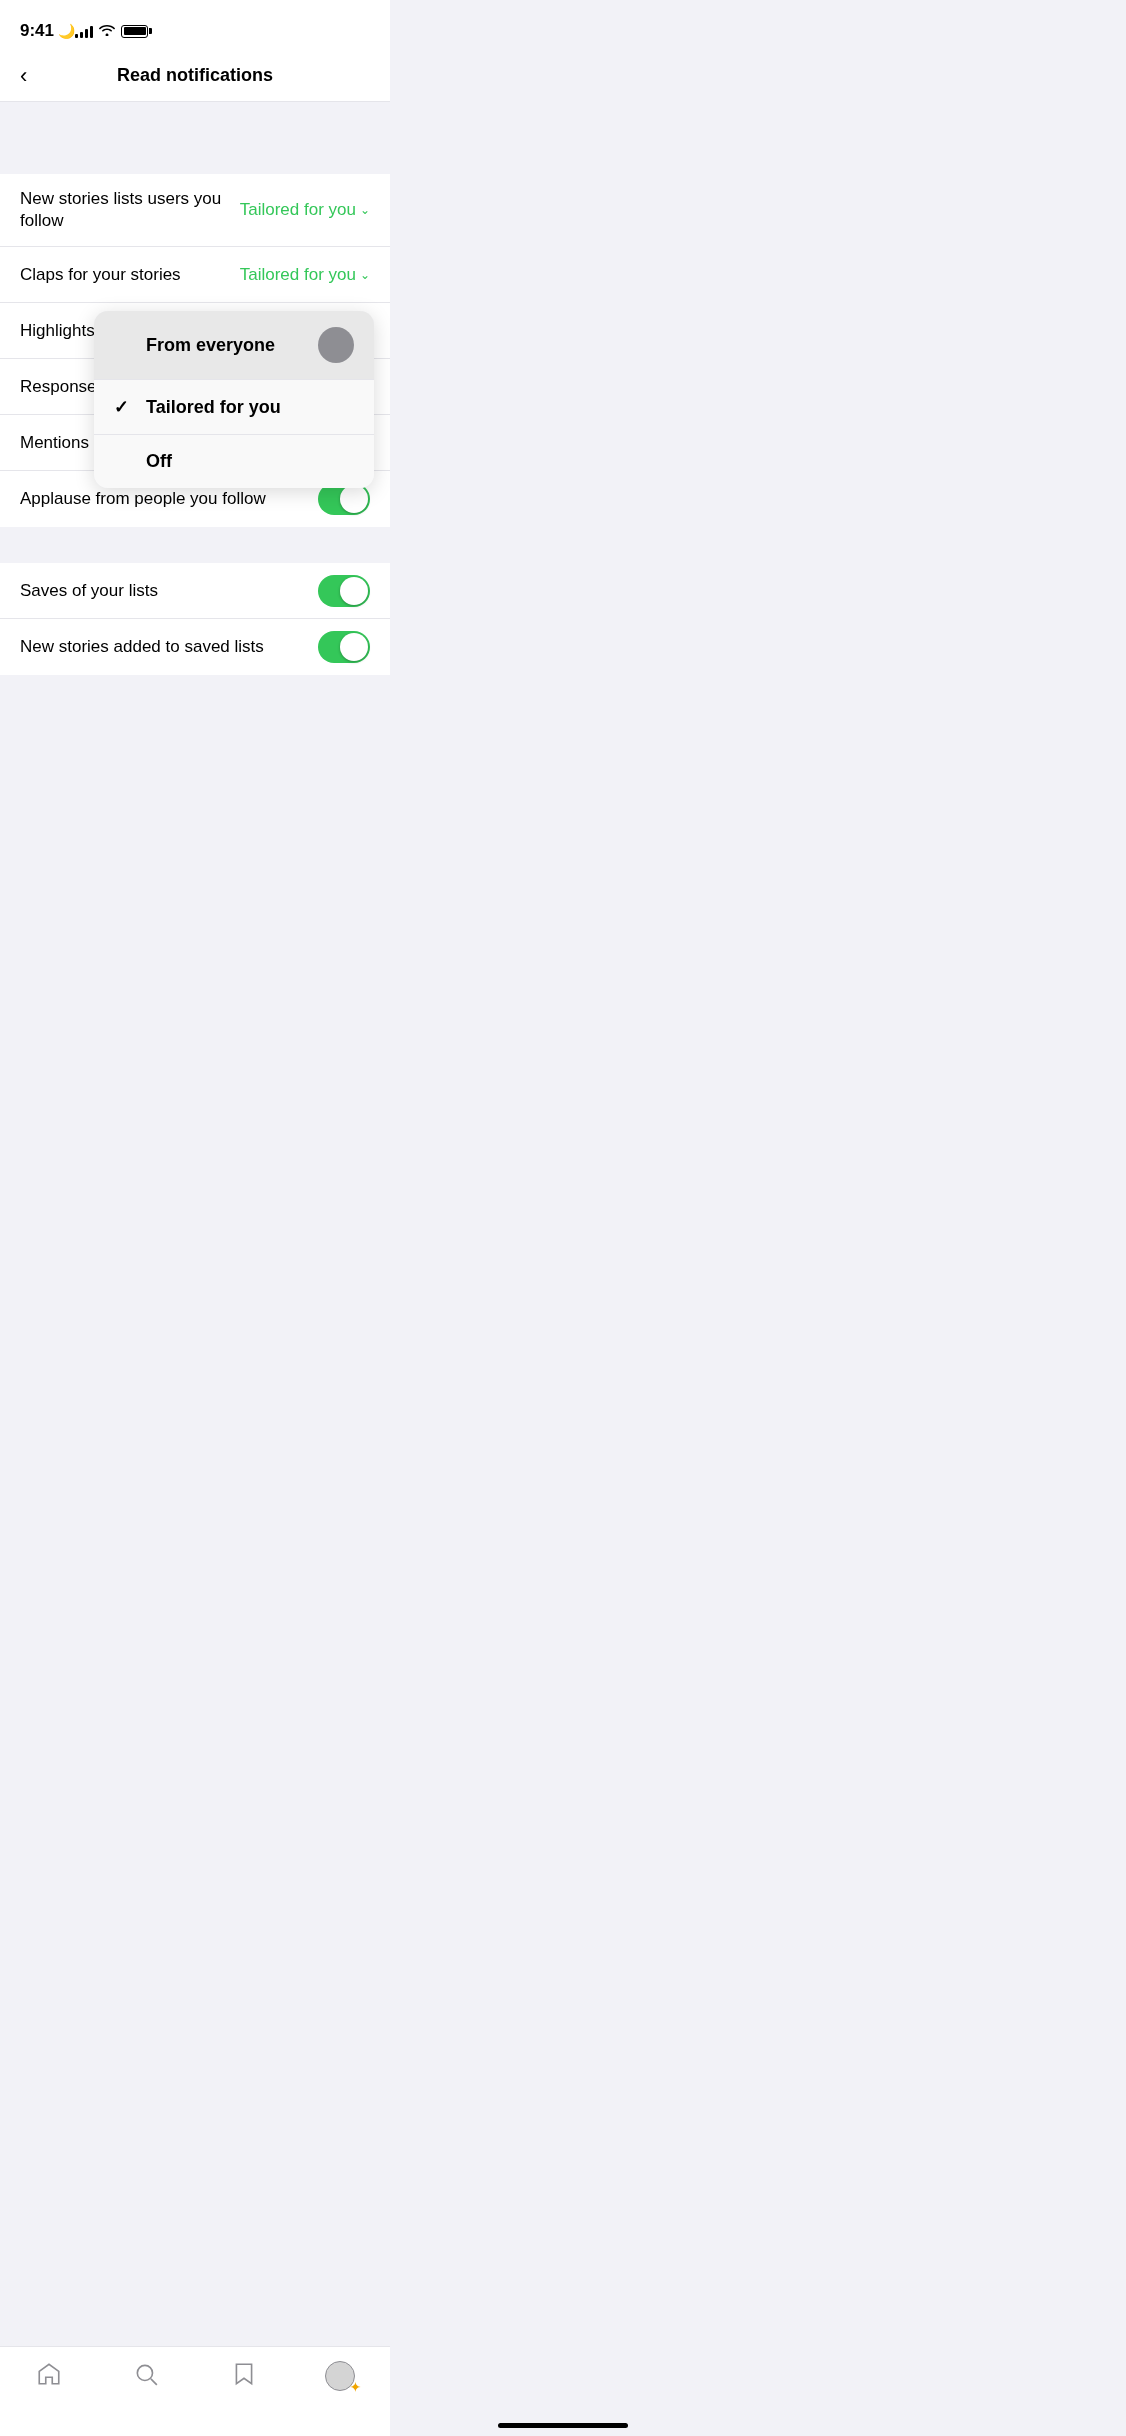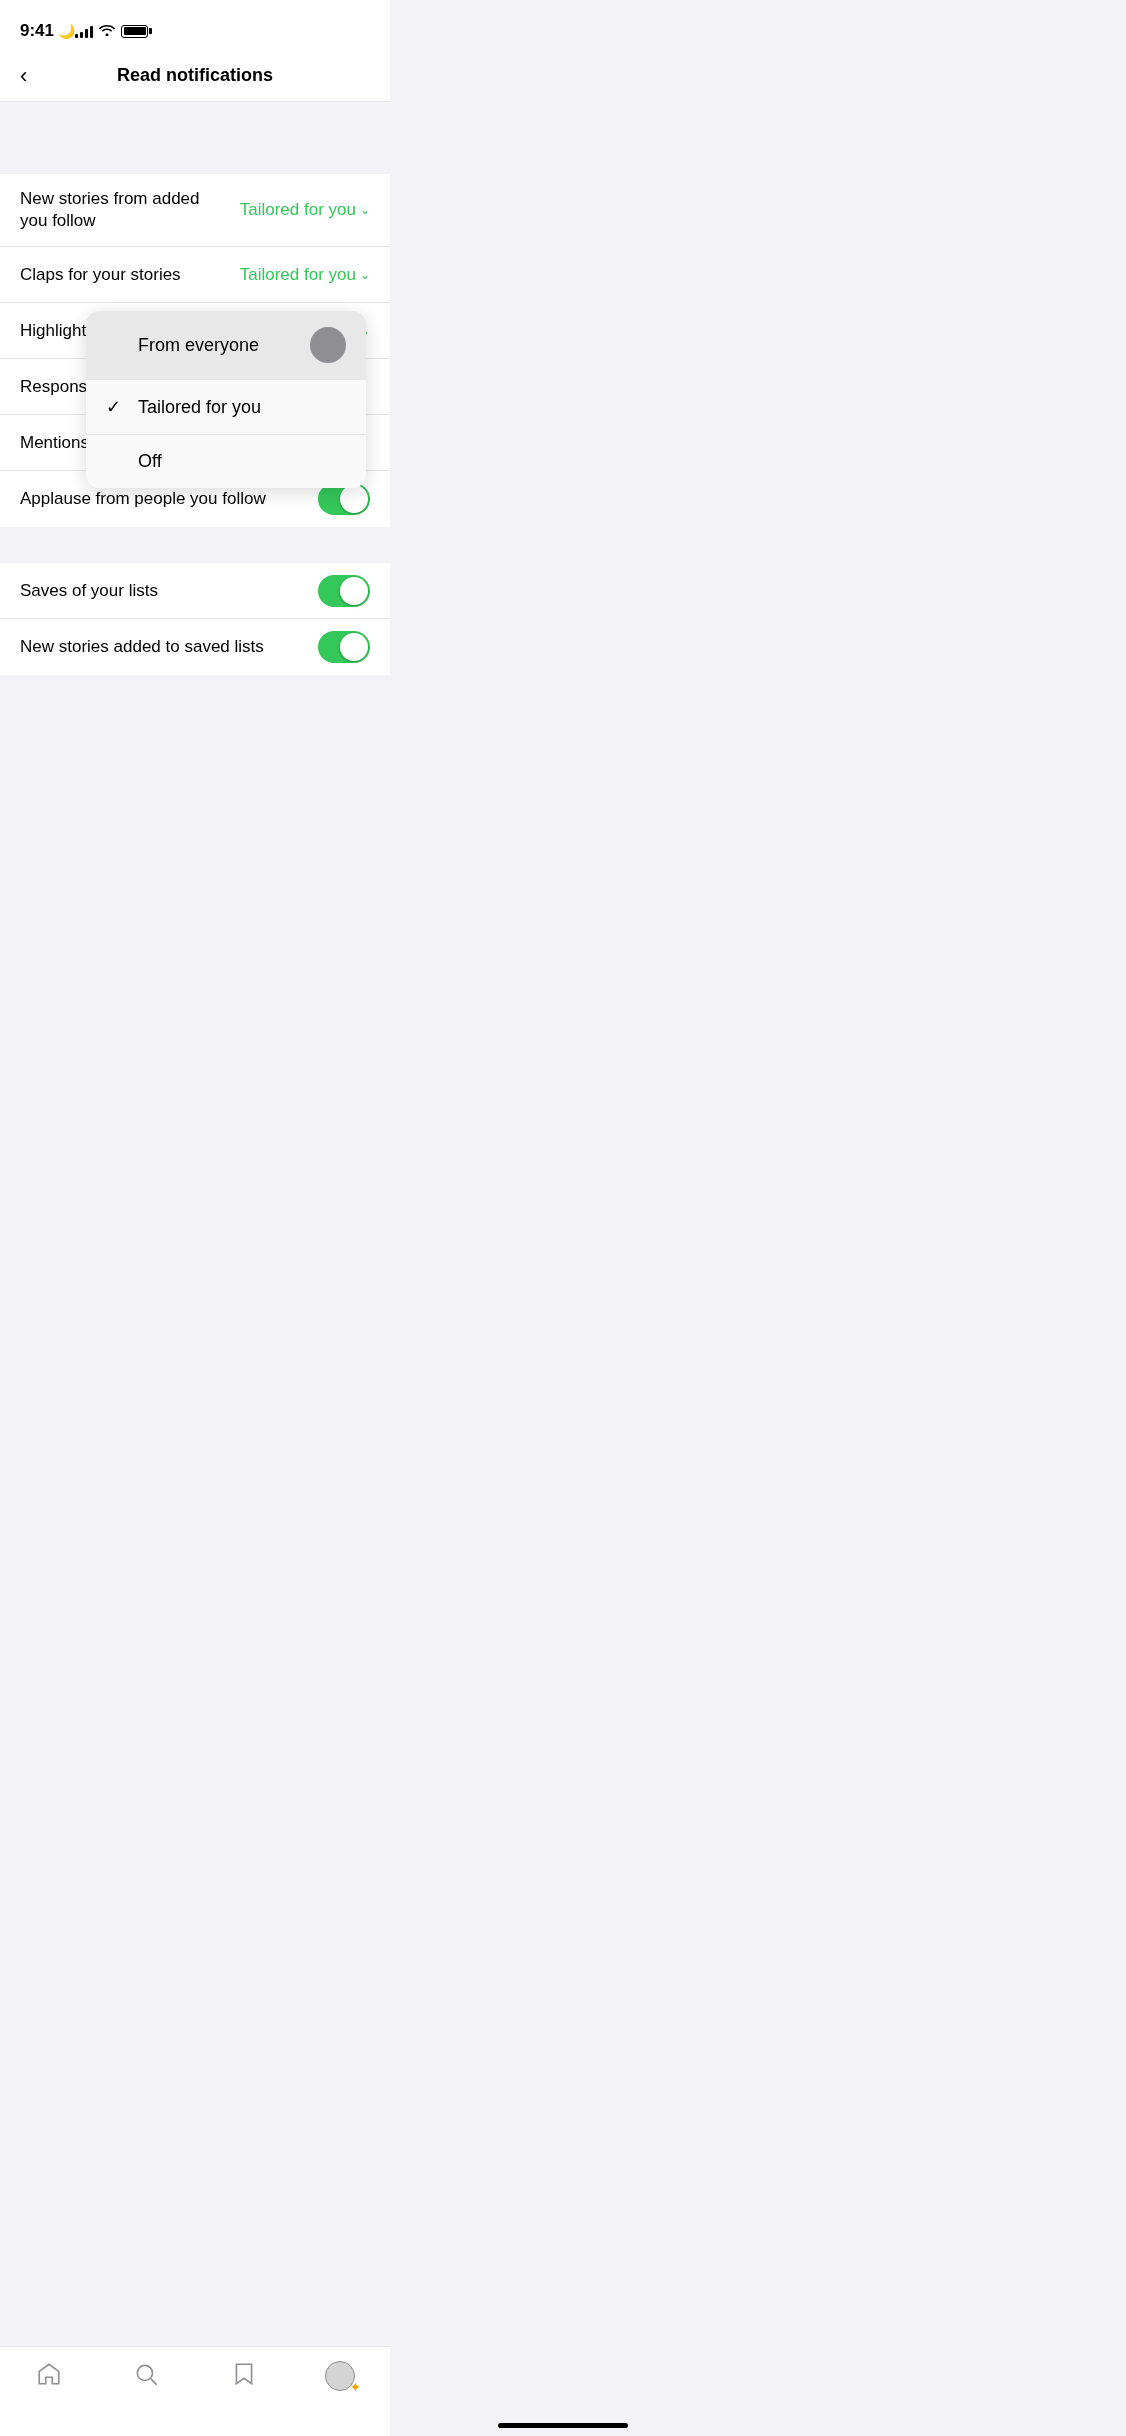--- a/index.html
+++ b/index.html
@@ -404,21 +404,21 @@
   </div>
 
   <div class="section-gap"></div>
 
 
   <div class="section-gap"></div>
 
   <div class="settings-section second-section">
 
     <div class="new-stories-row">
-      <span class="row-label">New stories from added you follow</span>
+      <span class="row-label">New stories lists users you follow</span>
       <div class="selector-value">
         <span>Tailored for you</span>
         <span class="selector-chevron">⌄</span>
       </div>
     </div>
 
     <div class="claps-row">
       <span class="row-label">Claps for your stories</span>
       <div class="selector-value">
         <span>Tailored for you</span>
@@ -428,21 +428,21 @@
 
     <div style="position:relative;">
       <div class="highlights-row">
         <span class="row-label">Highlights</span>
         <div class="selector-value">
           <span>Tailored for you</span>
           <span class="selector-chevron">⌄</span>
         </div>
       </div>
 
-      <div class="dropdown-popup" style="top: 8px; right: 24px;">
+      <div class="dropdown-popup" style="top: 8px; right: 16px; font-weight: bold;">
 
         <div class="dropdown-item active-option">
           <span class="checkmark-empty"></span>
           <span>From everyone</span>
           <div class="gray-circle" style="position:static; margin-left: auto;"></div>
         </div>
 
         <div class="dropdown-item selected">
           <span class="checkmark">✓</span>
           <span>Tailored for you</span>

